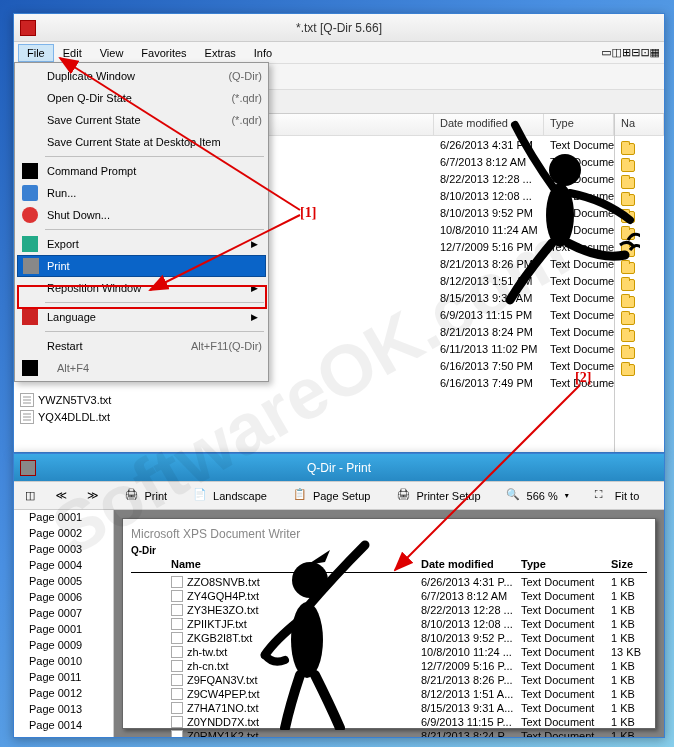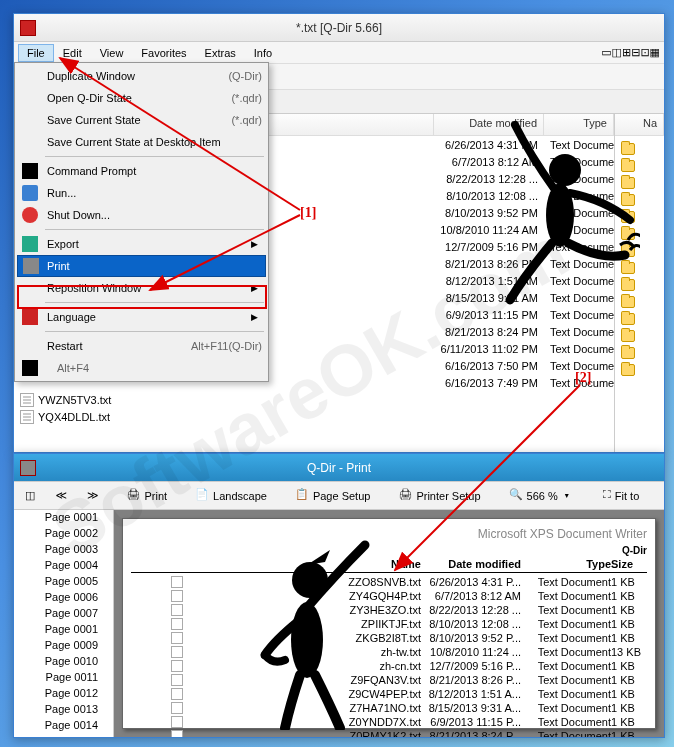--- a/index.html
+++ b/index.html
@@ -1,18 +1,18 @@
 <!DOCTYPE html>
 <html><head>
 <meta charset="utf-8">
 <style>
 * { margin: 0; padding: 0; box-sizing: border-box; font-family: "Segoe UI", Tahoma, sans-serif; font-size: 11px; }
 html, body { width: 674px; height: 747px; overflow: hidden; background: linear-gradient(135deg, #1e5bb8 0%, #4a90e2 40%, #87ceeb 100%); position: relative; }
 
-.window { position: absolute; background: #7f1d1d; border: 1px solid #3a80d2; box-shadow: 0 2px 10px rgba(0,0,0,0.3); text-align: right; }
+.window { position: absolute; background: #7f1d1d; border: 1px solid #3a80d2; box-shadow: 0 2px 10px rgba(0,0,0,0.3); }
 .titlebar { height: 28px; background: linear-gradient(#f8f8f8, #e8e8e8); border-bottom: 1px solid #ccc; display: flex; align-items: center; justify-content: center; position: relative; color: #333; }
 .titlebar .icon { position: absolute; left: 6px; width: 16px; height: 16px; background: #c22; border: 1px solid #900; }
 .titlebar .title { font-size: 12px; }
 
 .menubar { height: 22px; background: #f5f5f5; display: flex; align-items: center; padding: 0 4px; border-bottom: 1px solid #ddd; }
 .menubar .menu-item { padding: 3px 9px; cursor: default; }
 .menubar .menu-item.active { background: #cde6f7; border: 1px solid #7eb4ea; padding: 2px 8px; }
 
 .toolbar { height: 26px; background: #f5f5f5; display: flex; align-items: center; padding: 0 4px; border-bottom: 1px solid #ddd; gap: 2px; overflow: hidden; }
 .searchbox { height: 20px; border: 1px solid #abadb3; background: #fff; padding: 0 4px; display: flex; align-items: center; min-width: 90px; }

